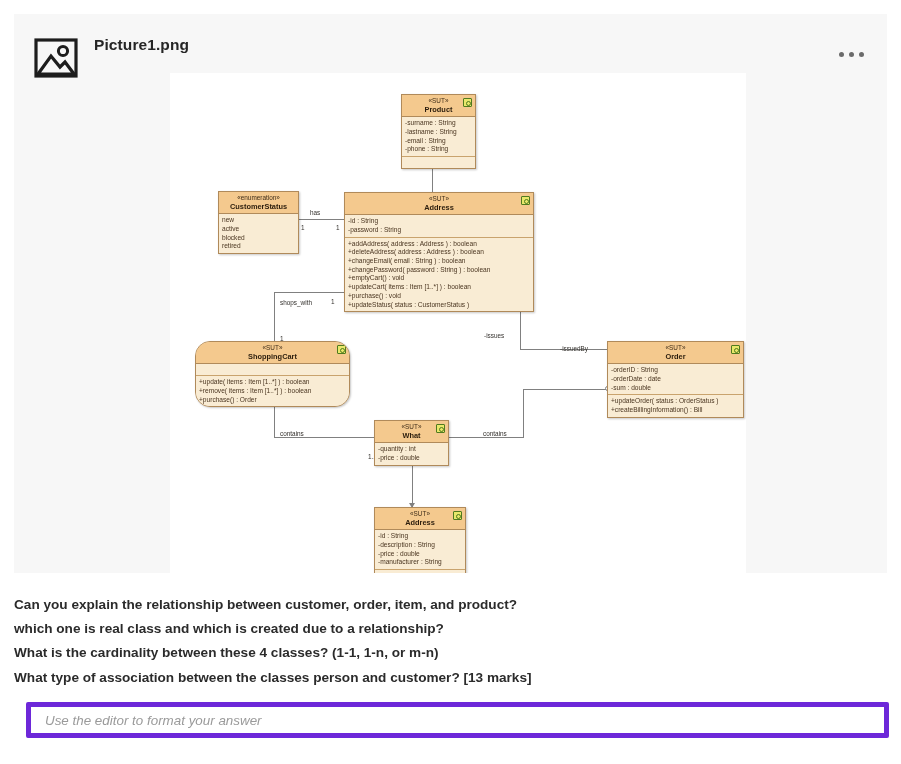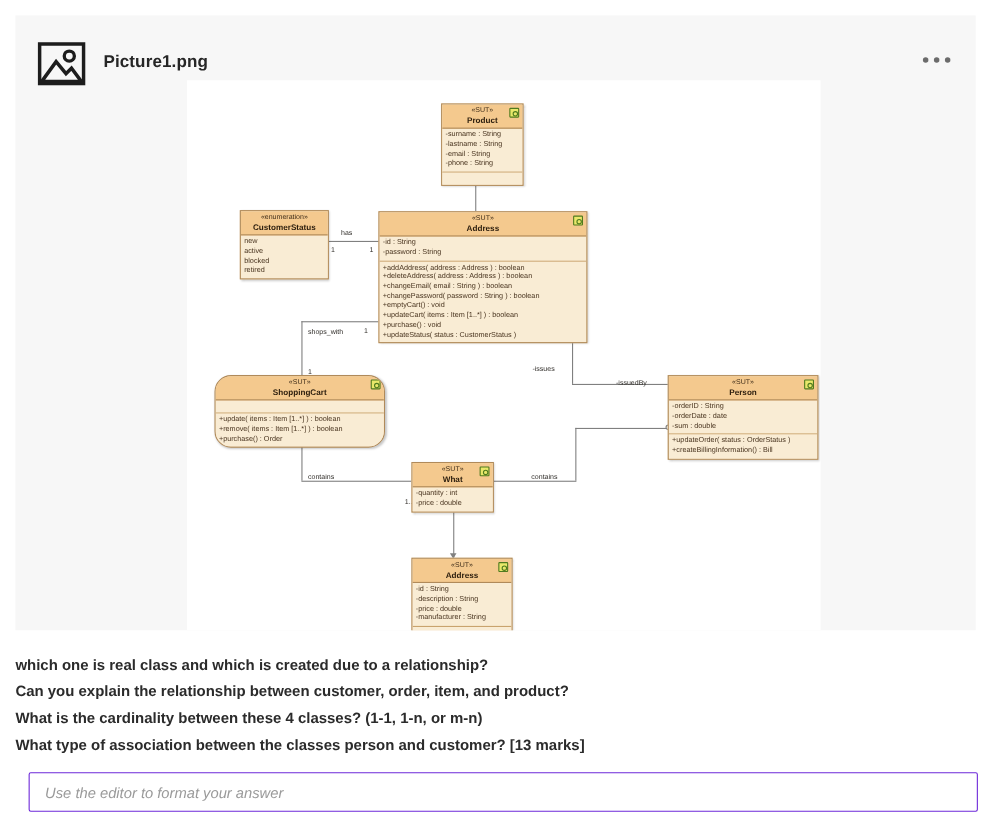--- a/index.html
+++ b/index.html
@@ -36,21 +36,21 @@
   .file-icon {
     position: absolute;
     left: 20px;
     top: 24px;
     width: 44px;
     height: 40px;
   }
   .file-name {
     position: absolute;
     left: 80px;
-    top: 34px;
+    top: 22px;
     font-size: 15.5px;
     font-weight: bold;
     color: #262626;
     letter-spacing: .1px;
   }
   .kebab-menu {
     position: absolute;
     right: 18px;
     top: 33px;
     width: 30px;
@@ -201,21 +201,21 @@
   }
 
   
   .answer-field {
     position: absolute;
     left: 26px;
     top: 702px;
     width: 863px;
     height: 36px;
     box-sizing: border-box;
-    border: 1px solid #6d28d9;
+    border: 5px solid #6d28d9;
     background: #ffffff;
     border-radius: 2px;
   }
   .answer-field input {
     width: 100%;
     height: 100%;
     box-sizing: border-box;
     border: none;
     outline: none;
     background: transparent;
@@ -355,21 +355,21 @@
             <div>+update( items : Item [1..*] ) : boolean</div>
             <div>+remove( items : Item [1..*] ) : boolean</div>
             <div>+purchase() : Order</div>
           </div>
         </div>
 
         <div class="umlbox" style="left:437px; top:268px; width:137px;">
           <div class="uhead">
             <span class="sut-badge"></span>
             <span class="stereo">«SUT»</span>
-            <span class="cname">Person</span>
+            <span class="cname">Order</span>
           </div>
           <div class="compartment">
             <div>-orderID : String</div>
             <div>-orderDate : date</div>
             <div>-sum : double</div>
           </div>
           <div class="compartment">
             <div>+updateOrder( status : OrderStatus )</div>
             <div>+createBillingInformation() : Bill</div>
           </div>
@@ -400,22 +400,22 @@
             <div>-manufacturer : String</div>
           </div>
           <div class="compartment empty"></div>
         </div>
 
       </div>
     </div>
   </div>
 
   <div class="question-block">
+    <p> Can you explain the relationship between customer, order, item, and product?</p>
     <p>which one is real class and which is created due to a relationship?</p>
-    <p> Can you explain the relationship between customer, order, item, and product?</p>
     <p>What is the cardinality between these 4 classes? (1-1, 1-n, or m-n)</p>
     <p>What type of association between the classes person and customer? [13 marks]</p>
   </div>
 
   <div class="answer-field">
     <input type="text" placeholder="Use the editor to format your answer" style="">
   </div>
 
 </div>
 

